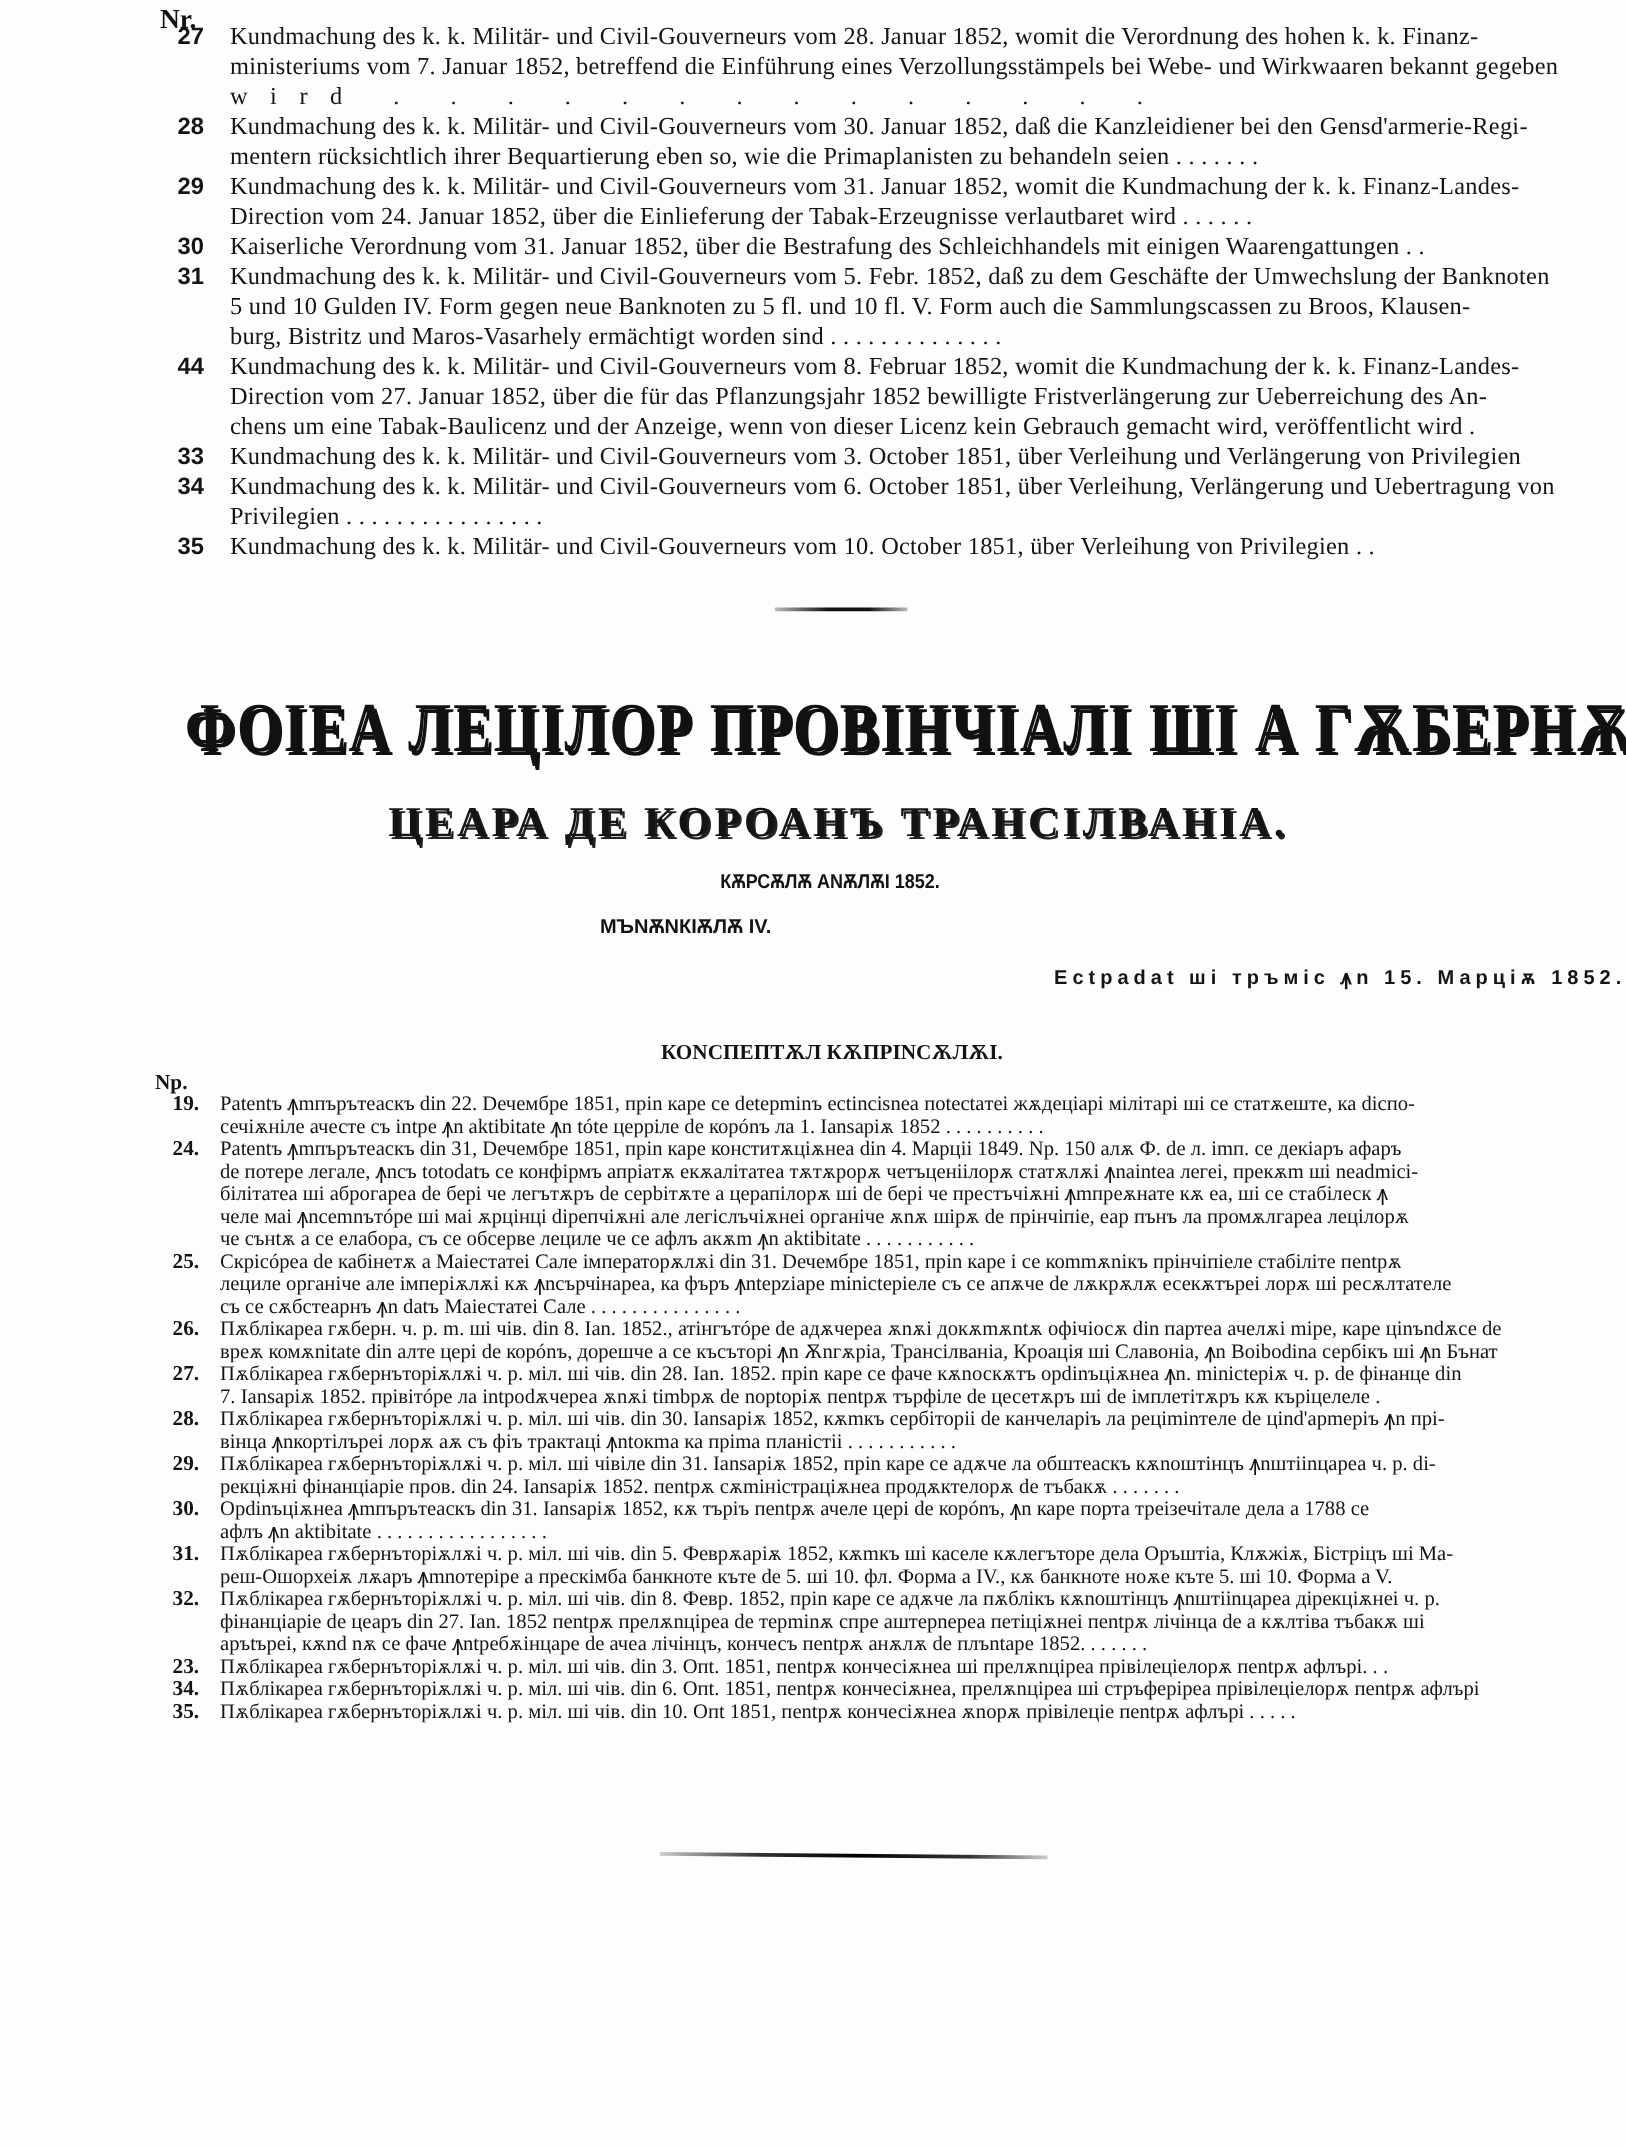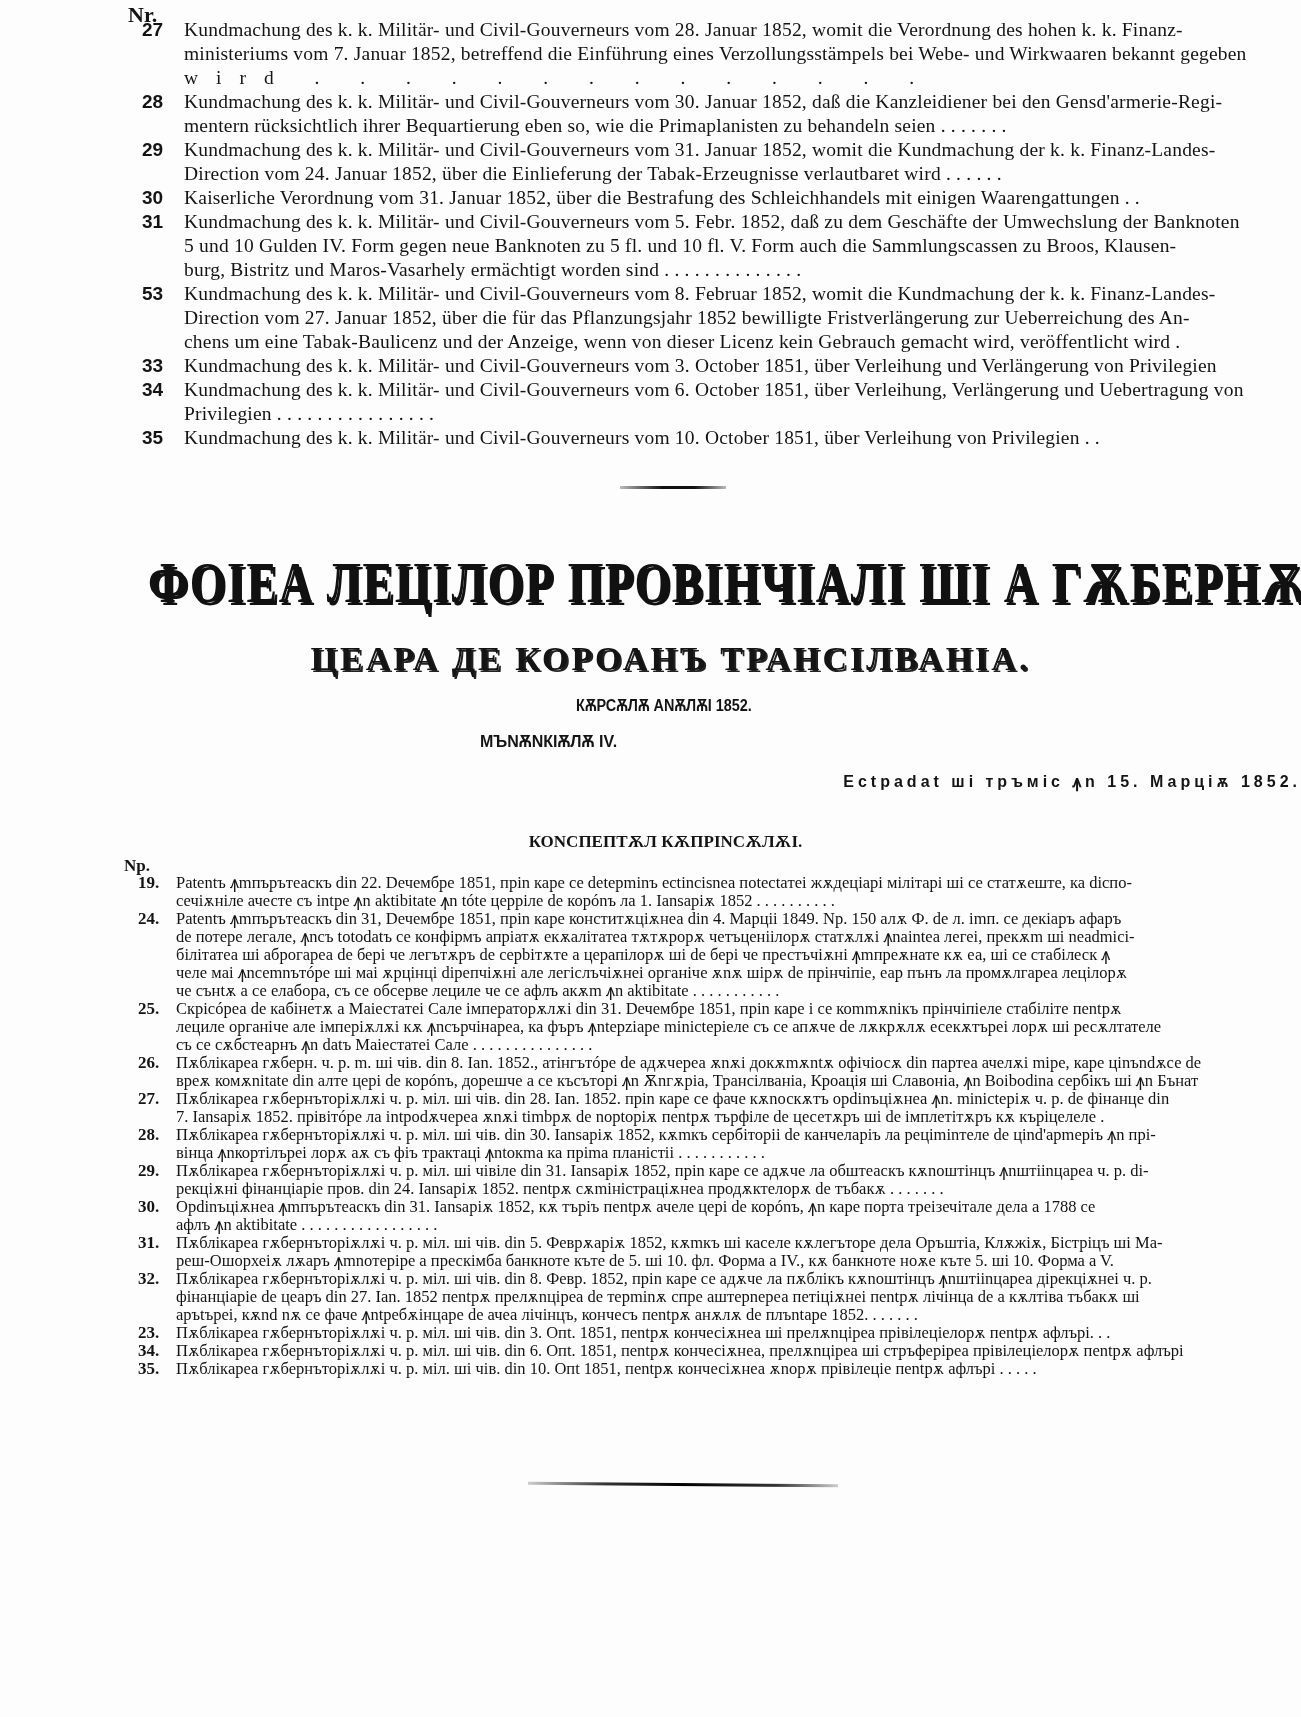--- a/index.html
+++ b/index.html
@@ -74,21 +74,21 @@
     </div>
     <div class="de-entry">
       <div class="de-num">31</div>
       <div class="de-body">
         <span class="de-line">Kundmachung des k. k. Militär- und Civil-Gouverneurs vom 5. Febr. 1852, daß zu dem Geschäfte der Umwechslung der Banknoten</span>
         <span class="de-line">5 und 10 Gulden IV. Form gegen neue Banknoten zu 5 fl. und 10 fl. V. Form auch die Sammlungscassen zu Broos, Klausen-</span>
         <span class="de-line">burg, Bistritz und Maros-Vasarhely ermächtigt worden sind . . . . . . . . . . . . . .</span>
       </div>
     </div>
     <div class="de-entry">
-      <div class="de-num">53</div>
+      <div class="de-num">44</div>
       <div class="de-body">
         <span class="de-line">Kundmachung des k. k. Militär- und Civil-Gouverneurs vom 8. Februar 1852, womit die Kundmachung der k. k. Finanz-Landes-</span>
         <span class="de-line">Direction vom 27. Januar 1852, über die für das Pflanzungsjahr 1852 bewilligte Fristverlängerung zur Ueberreichung des An-</span>
         <span class="de-line">chens um eine Tabak-Baulicenz und der Anzeige, wenn von dieser Licenz kein Gebrauch gemacht wird, veröffentlicht wird .</span>
       </div>
     </div>
     <div class="de-entry">
       <div class="de-num">33</div>
       <div class="de-body">
         <span class="de-line">Kundmachung des k. k. Militär- und Civil-Gouverneurs vom 3. October 1851, über Verleihung und Verlängerung von Privilegien</span>

